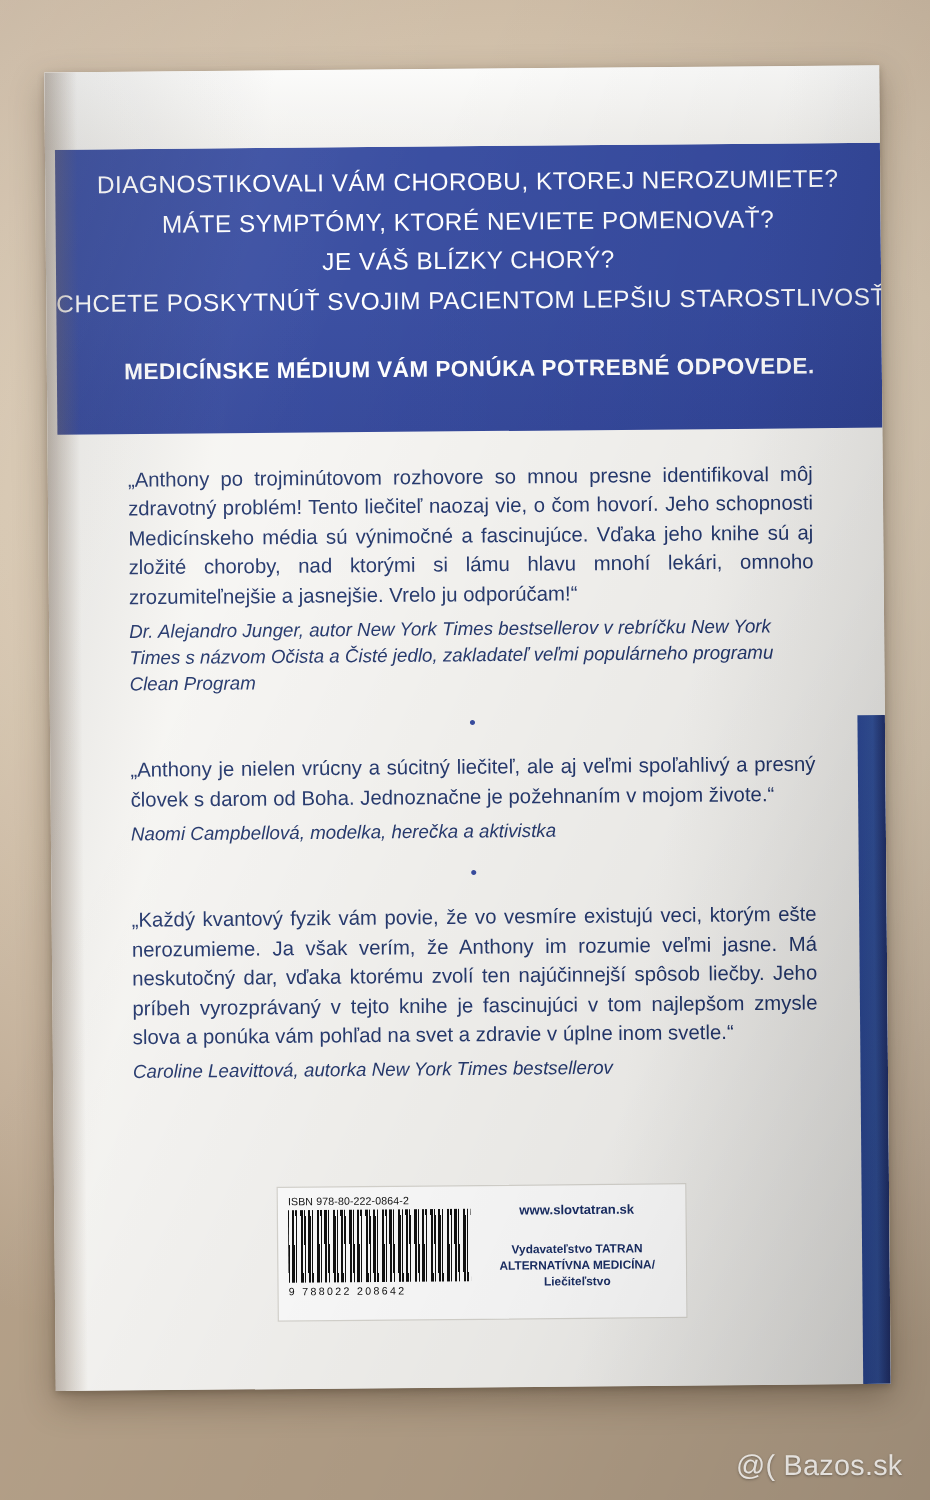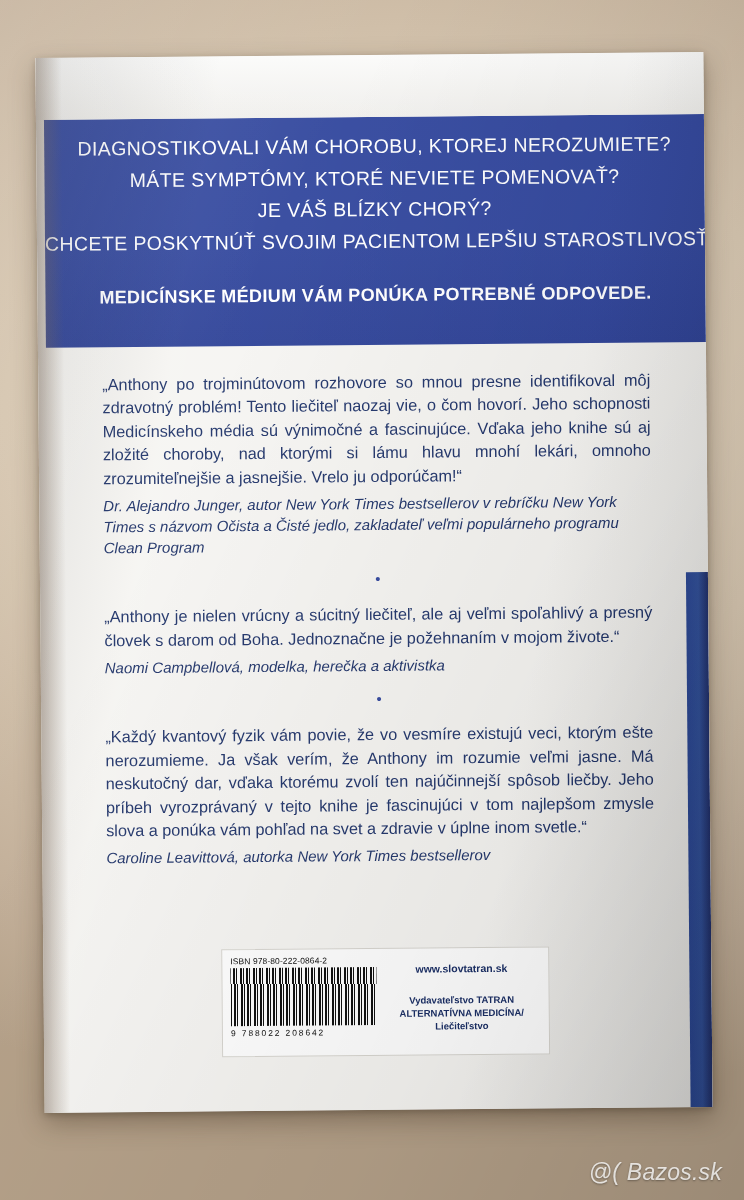--- a/index.html
+++ b/index.html
@@ -212,21 +212,20 @@
   
   .watermark {
     position: absolute;
     right: 22px;
     bottom: 14px;
     font-size: 23px;
     color: rgba(255,255,255,0.78);
     text-shadow: 0 1px 2px rgba(0,0,0,0.35);
     letter-spacing: 0.01em;
     z-index: 20;
-    font-style: italic;
   }
 </style>
 </head>
 <body>
 
 <div id="photo">
 
   <div id="book">
 
     <div class="top-white-edge"></div>

